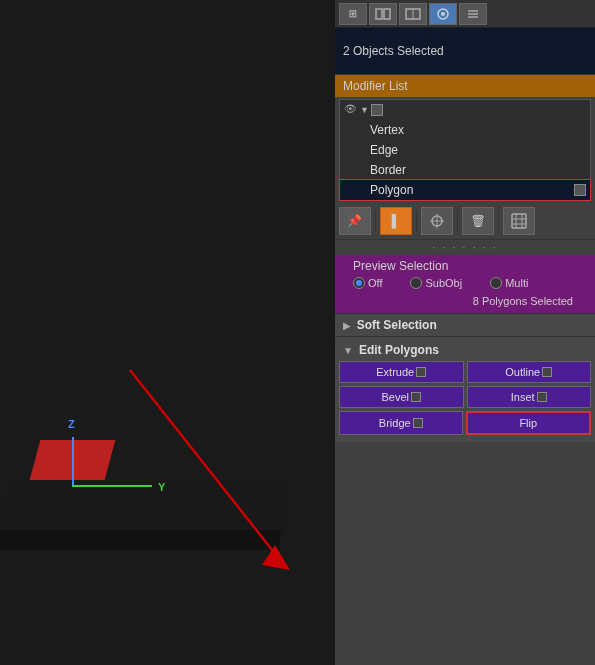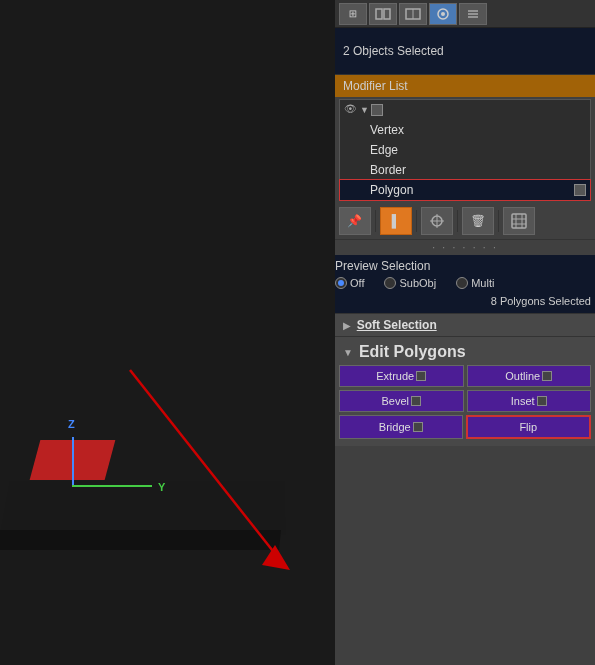--- a/index.html
+++ b/index.html
@@ -166,34 +166,34 @@
     .dots-separator {
       text-align: center;
       color: #888;
       font-size: 10px;
       padding: 2px;
       letter-spacing: 2px;
     }
 
     
     .preview-selection {
-      padding: 4px 0;
-      background: #0f172a;
+      padding: 4px 18px;
+      background: #701a75;
     }
 
     .preview-title {
       color: #ccc;
       font-size: 12px;
       margin-bottom: 4px;
     }
 
     .radio-row {
       display: flex;
       align-items: flex-end;
-      gap: 12px;
+      gap: 20px;
       margin-bottom: 4px;
     }
 
     .radio-item {
       display: flex;
       align-items: center;
       gap: 3px;
       color: #ccc;
       font-size: 11px;
       cursor: pointer;
@@ -238,21 +238,20 @@
     .collapsible-row .tri {
       margin-right: 6px;
       color: #aaa;
       font-size: 10px;
     }
 
     .collapsible-row .label {
       color: #ddd;
       font-size: 12px;
       font-weight: bold;
-      text-decoration: underline;
     }
 
     
     .edit-polygons-section {
       background: #484848;
       border-top: 1px solid #333;
       padding: 4px;
     }
 
     .edit-polygons-header {
@@ -263,21 +262,21 @@
     }
 
     .edit-polygons-header .tri {
       margin-right: 6px;
       color: #aaa;
       font-size: 10px;
     }
 
     .edit-polygons-header .label {
       color: #ddd;
-      font-size: 16px;
+      font-size: 12px;
       font-weight: bold;
     }
 
     
     .btn-full {
       display: block;
       width: 100%;
       padding: 4px;
       background: #555;
       border: 1px solid #666;

